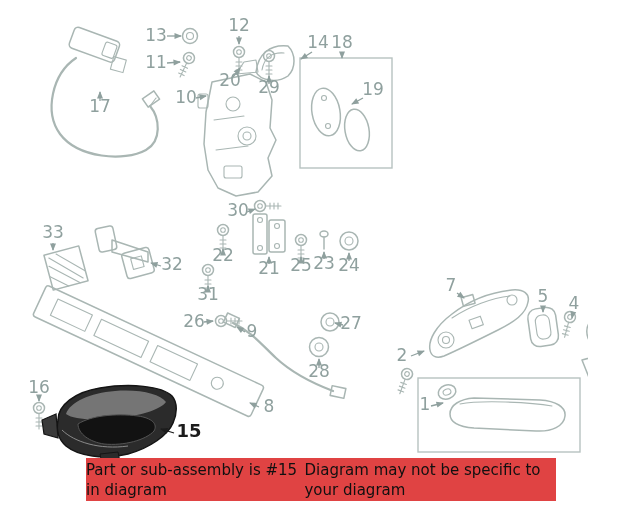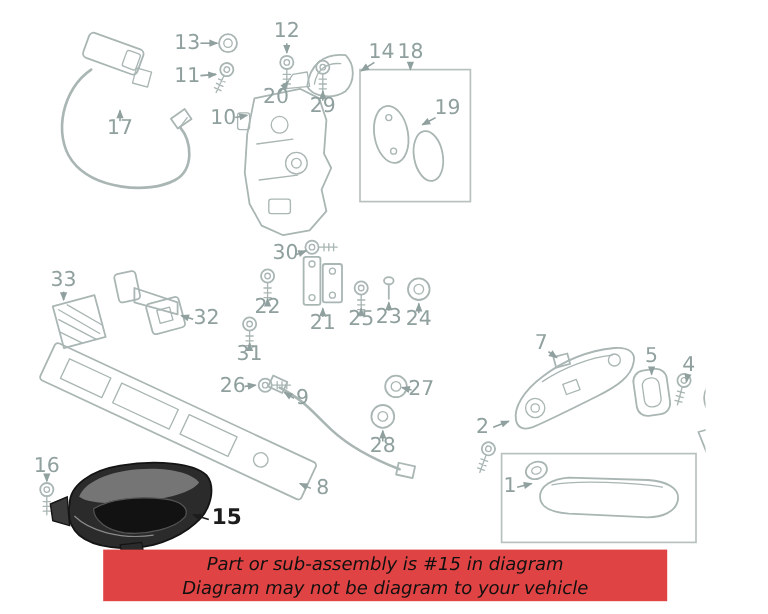--- a/index.html
+++ b/index.html
@@ -5,22 +5,22 @@
   html,body{margin:0;padding:0;background:#fff;}
   .stage{position:relative;width:588px;height:512px;background:#ffffff;overflow:hidden;
          font-family:"DejaVu Sans",sans-serif;}
   svg{position:absolute;left:0;top:0;}
   svg text{font-family:"DejaVu Sans",sans-serif;}
   .p{fill:none;stroke:#a9b6b3;stroke-width:1.5;stroke-linejoin:round;stroke-linecap:round;}
   .p2{stroke-width:2.2;}
   .thin{stroke-width:1.1;}
   .boxline{fill:none;stroke:#b7c2c0;stroke-width:1.4;}
   .banner{position:absolute;left:86px;top:458px;width:470px;height:43px;
-          display:flex;flex-direction:column;align-items:center;justify-content:center;
-          font-size:15px;line-height:20px;font-style:italic;}
+          display:flex;flex-direction:row;align-items:center;justify-content:center;
+          font-size:15px;line-height:20px;}
 </style>
 </head>
 <body>
 
 <div class="stage">
 
   <svg width="640" height="512" viewBox="0 0 640 512">
     <defs>
       <marker id="ah" markerUnits="userSpaceOnUse" markerWidth="9" markerHeight="8" refX="7" refY="3.5" orient="auto">
         <path d="M0.5,0.5 L8,3.5 L0.5,6.5 Z" fill="#8fa09e"></path>
@@ -243,16 +243,16 @@
         <text x="269" y="412" text-anchor="middle" font-size="17" fill="#8fa09e">8</text>
         <line x1="431" y1="406" x2="443" y2="403" stroke="#8fa09e" stroke-width="1.3" marker-end="url(#ah)"></line>
         <text x="425" y="410" text-anchor="middle" font-size="17" fill="#8fa09e">1</text>
         <line x1="174" y1="433" x2="161" y2="429" stroke="#1c1c1c" stroke-width="1.3" marker-end="url(#ahd)"></line>
         <text x="189" y="437" text-anchor="middle" font-size="18" font-weight="bold" fill="#1c1c1c">15</text>
       </g>
   </svg>
 
   <div class="banner" style="background: rgb(224, 67, 67); color: rgb(16, 16, 16);">
     <span>Part or sub-assembly is #15 in diagram</span>
-    <span>Diagram may not be diagram to your vehicle</span>
+    <span>Diagram may not be specific to your diagram</span>
   </div>
 
 </div>
 
 </body></html>

